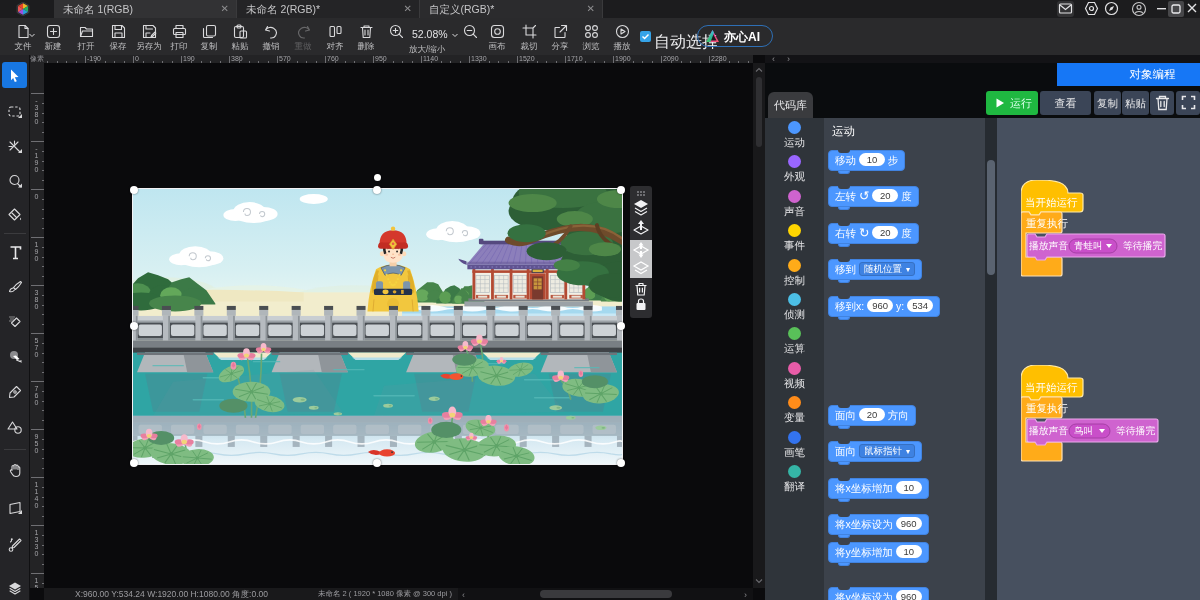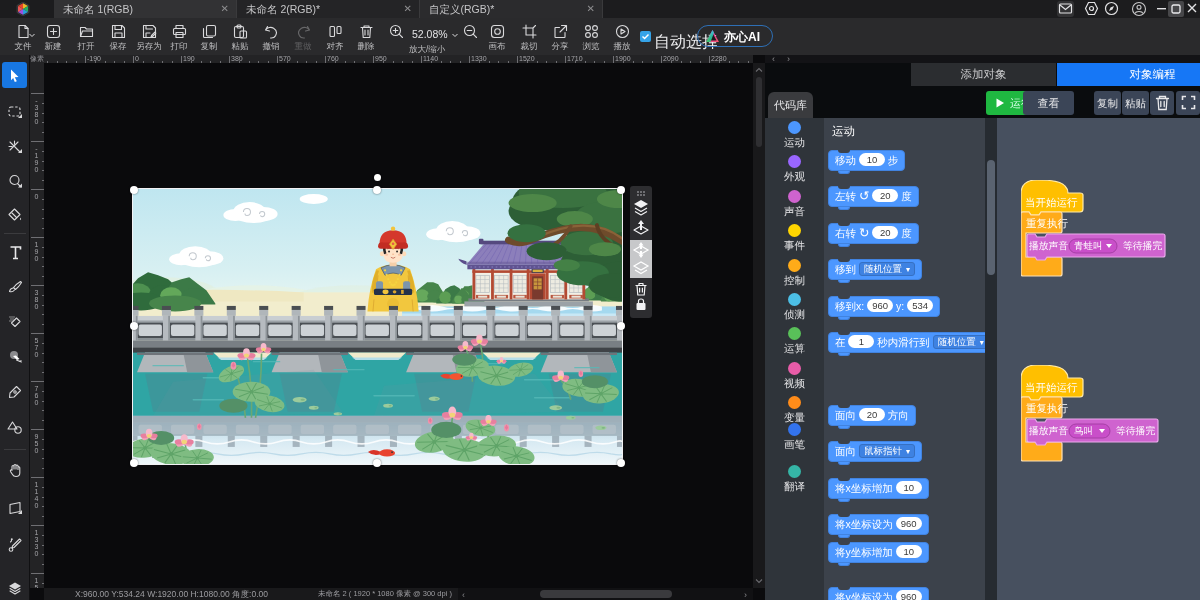--- a/index.html
+++ b/index.html
@@ -1048,27 +1048,26 @@
 <div class="abs" style="left:274px;top:0;font-size:7.5px">未命名 2 ( 1920 * 1080 像素 @ 300 dpi )</div>
 <div class="abs" style="left:414px;top:0;width:295px;height:12px;background:#111113"></div>
 <div class="abs" style="left:418px;top:1px;color:#88888C;font-size:9px">‹</div>
 <div class="abs" style="left:496px;top:2px;width:132px;height:8px;background:#3A3A3D;border-radius:4px"></div>
 <div class="abs" style="left:700px;top:1px;color:#88888C;font-size:9px">›</div>
 </div>
 <div id="rpanel" class="abs">
 <div class="abs" style="left:0;top:0;width:435px;height:8px;background:#131316"></div>
 <div class="abs" style="left:7px;top:-1px;color:#909094;font-size:9px">‹</div>
 <div class="abs" style="left:22px;top:-1px;color:#909094;font-size:9px">›</div>
-<div class="ptab" style="left:146px">添加对象</div>
 <div class="ptab" id="pblue" style="left:292px;width:143px">对象编程</div>
 <div id="codelib">代码库</div>
 <div class="rbtn" style="left:221px;width:52px;background:#1FB841;color:#D9FFE9"><svg style="position:absolute;left:9px;top:7px" width="10" height="10" viewBox="0 0 10 10">
           <path d="M1.5 0.5 L9 5 L1.5 9.5 Z" fill="#FFF"></path>
         </svg><span style="margin-left:18px">运行</span></div>
-<div class="rbtn" style="left:258px;width:51px">查看</div>
+<div class="rbtn" style="left:275px;width:51px">查看</div>
 <div class="rbtn" style="left:329px;width:27px;font-size:10.5px">复制</div>
 <div class="rbtn" style="left:357px;width:27px;font-size:10.5px">粘贴</div>
 <div class="rbtn" style="left:385px;width:24px"><svg style="margin-top:4px" width="15" height="16" viewBox="0 0 15 16">
           <path d="M1.5 3.5 H13.5 M4.5 3.5 V1.5 H10.5 V3.5 M3 3.5 L3.8 14.5 H11.2 L12 3.5 M5.8 6.5 V11.5 M9.2 6.5 V11.5" stroke="#E8E8EA" stroke-width="1.3" fill="none" stroke-linecap="round"></path>
         </svg></div>
 <div class="rbtn" style="left:411px;width:24px"><svg style="margin-top:4px" width="15" height="15" viewBox="0 0 15 15">
           <path d="M1.5 5 V1.5 H5 M10 1.5 H13.5 V5 M13.5 10 V13.5 H10 M5 13.5 H1.5 V10" stroke="#E8E8EA" stroke-width="1.6" fill="none"></path>
         </svg></div>
 <div id="catcol">
 <div class="cat" style="top:3px">
@@ -1100,37 +1099,36 @@
           <span class="t">运算</span>
         </div>
 <div class="cat" style="top:244px">
           <span class="c" style="background:#E85CA8"></span>
           <span class="t">视频</span>
         </div>
 <div class="cat" style="top:278px">
           <span class="c" style="background:#FF8C1A"></span>
           <span class="t">变量</span>
         </div>
-<div class="cat" style="top:305px">
+<div class="cat" style="top:313px">
           <span class="c" style="background:#3373EE"></span>
           <span class="t">画笔</span>
         </div>
 <div class="cat" style="top:347px">
           <span class="c" style="background:#35B5A6"></span>
           <span class="t">翻译</span>
         </div>
 </div>
 <div id="palette">
 <div class="abs" style="left:8px;top:6px;color:#FFF;font-size:11.5px">运动</div>
 <div class="blk" style="top:32px">移动 <span class="oval">10</span> 步<span class="notch"></span><span class="bump"></span></div>
 <div class="blk" style="top:68px">左转 <span style="font-size:12.5px">↺</span> <span class="oval">20</span> 度<span class="notch"></span><span class="bump"></span></div>
 <div class="blk" style="top:105px">右转 <span style="font-size:12.5px">↻</span> <span class="oval">20</span> 度<span class="notch"></span><span class="bump"></span></div>
 <div class="blk" style="top:141px">移到 <span class="dd">随机位置</span><span class="notch"></span><span class="bump"></span></div>
 <div class="blk" style="top:178px">移到x: <span class="oval">960</span> y: <span class="oval">534</span><span class="notch"></span><span class="bump"></span></div>
-<div class="blk" style="top:214px">在 <span class="oval">1</span> 秒内滑行到 <span class="dd">随机位置</span><span class="notch"></span><span class="bump"></span></div>
 <div class="blk" style="top:287px">面向 <span class="oval">20</span> 方向<span class="notch"></span><span class="bump"></span></div>
 <div class="blk" style="top:323px">面向 <span class="dd">鼠标指针</span><span class="notch"></span><span class="bump"></span></div>
 <div class="blk" style="top:360px">将x坐标增加 <span class="oval">10</span><span class="notch"></span><span class="bump"></span></div>
 <div class="blk" style="top:396px">将x坐标设为 <span class="oval">960</span><span class="notch"></span><span class="bump"></span></div>
 <div class="blk" style="top:424px">将y坐标增加 <span class="oval">10</span><span class="notch"></span><span class="bump"></span></div>
 <div class="blk" style="top:469px">将y坐标设为 <span class="oval">960</span><span class="notch"></span></div>
 </div>
 <div id="pscroll">
         <div id="pthumb"></div>
       </div>

